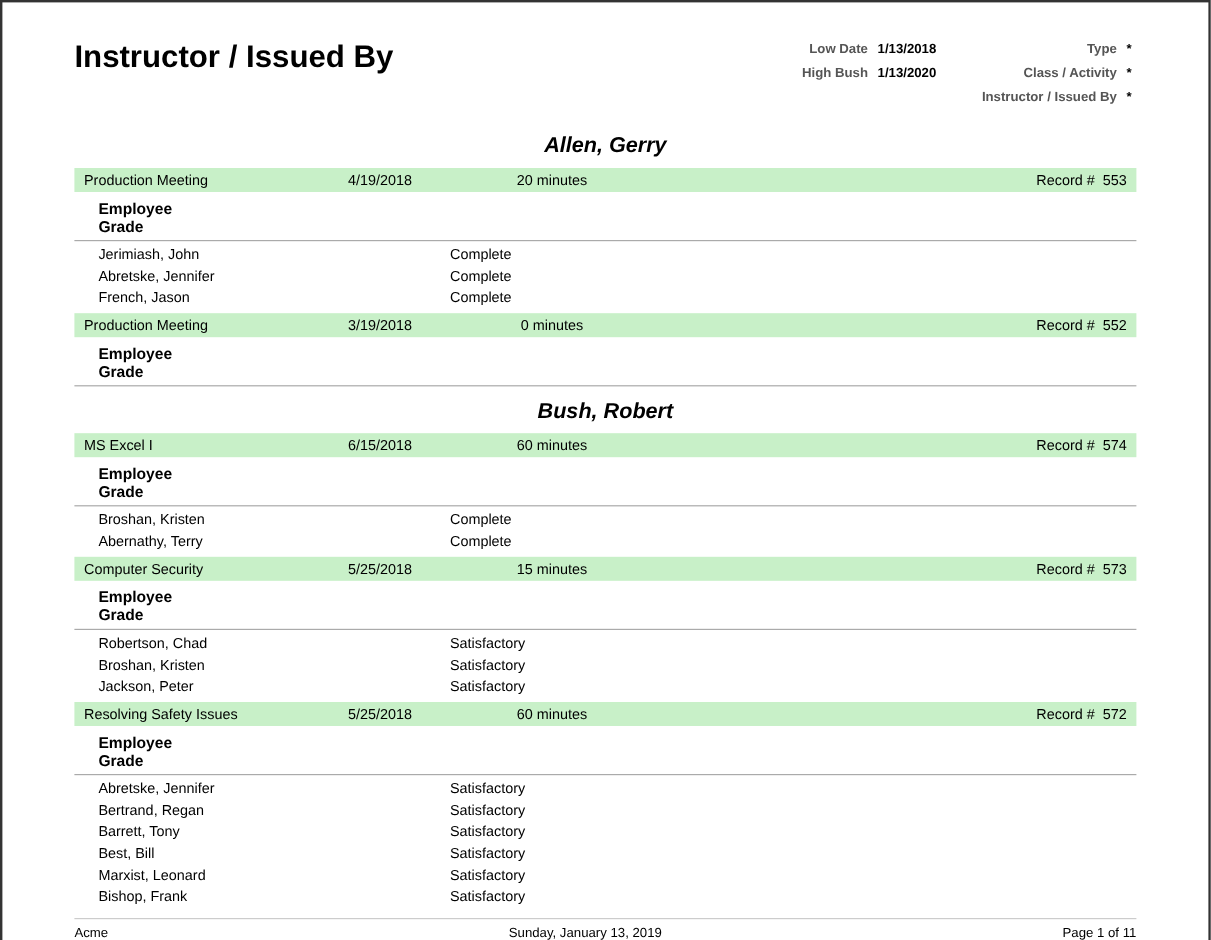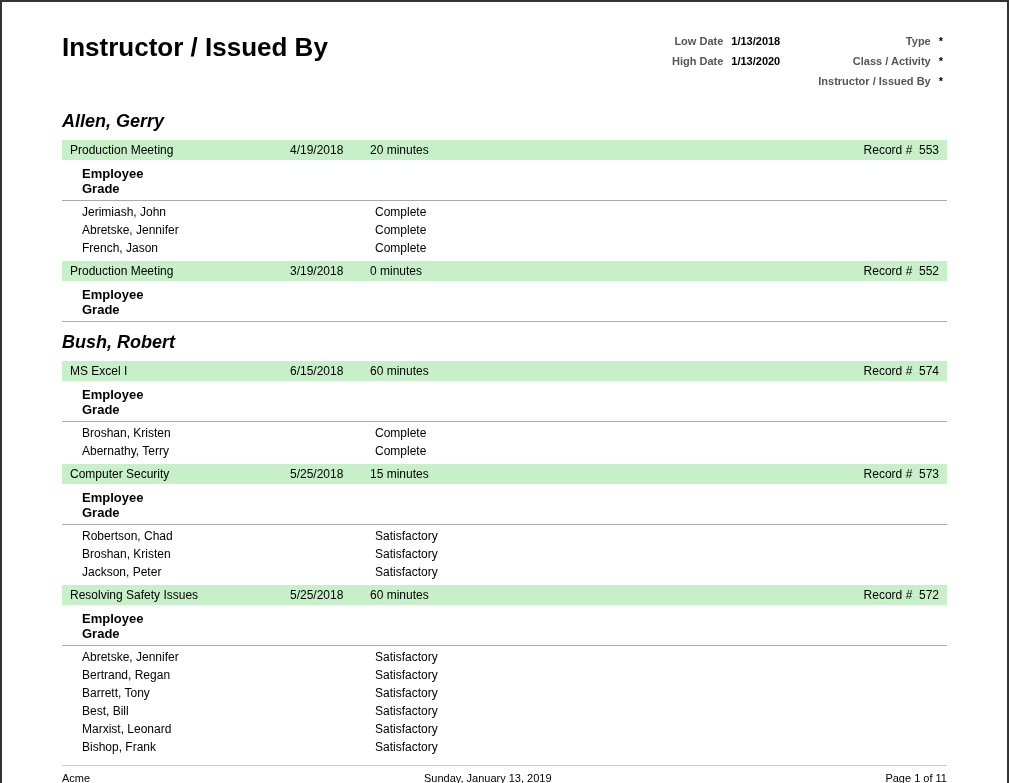--- a/index.html
+++ b/index.html
@@ -46,33 +46,34 @@
       text-align: right;
       color: #555;
     }
     .instructor-name {
       font-style: italic;
       font-weight: bold;
       font-size: 18px;
       color: #000;
       margin-bottom: 8px;
       margin-top: 10px;
+      text-align: center;
     }
     .session-row {
       background: #c8f0c8;
       display: flex;
       align-items: center;
       padding: 3px 8px;
       font-size: 12px;
       color: #000;
       margin-bottom: 2px;
     }
     .session-name { width: 220px; }
     .session-date { width: 80px; }
-    .session-duration { width: 180px; text-align: left; margin-right: 20px; }
+    .session-duration { width: 180px; text-align: center; margin-right: 20px; }
     .session-record { margin-left: auto; }
     .employee-header {
       display: flex;
       padding: 4px 8px;
       font-size: 13px;
       font-weight: bold;
       border-bottom: 1px solid #aaa;
       margin-bottom: 2px;
       flex-direction: column;
     }
@@ -112,21 +113,21 @@
       <table>
         <tbody>
             <tr>
           <td class="label-cell">Low Date</td>
           <td>1/13/2018</td>
           <td style="width:30px"></td>
           <td class="label-cell">Type</td>
           <td>*</td>
         </tr>
         <tr>
-          <td class="label-cell">High Date</td>
+          <td class="label-cell">High Bush</td>
           <td>1/13/2020</td>
           <td></td>
           <td class="label-cell">Class / Activity</td>
           <td>*</td>
         </tr>
         <tr>
           <td></td>
           <td></td>
           <td></td>
           <td class="label-cell">Instructor / Issued By</td>

